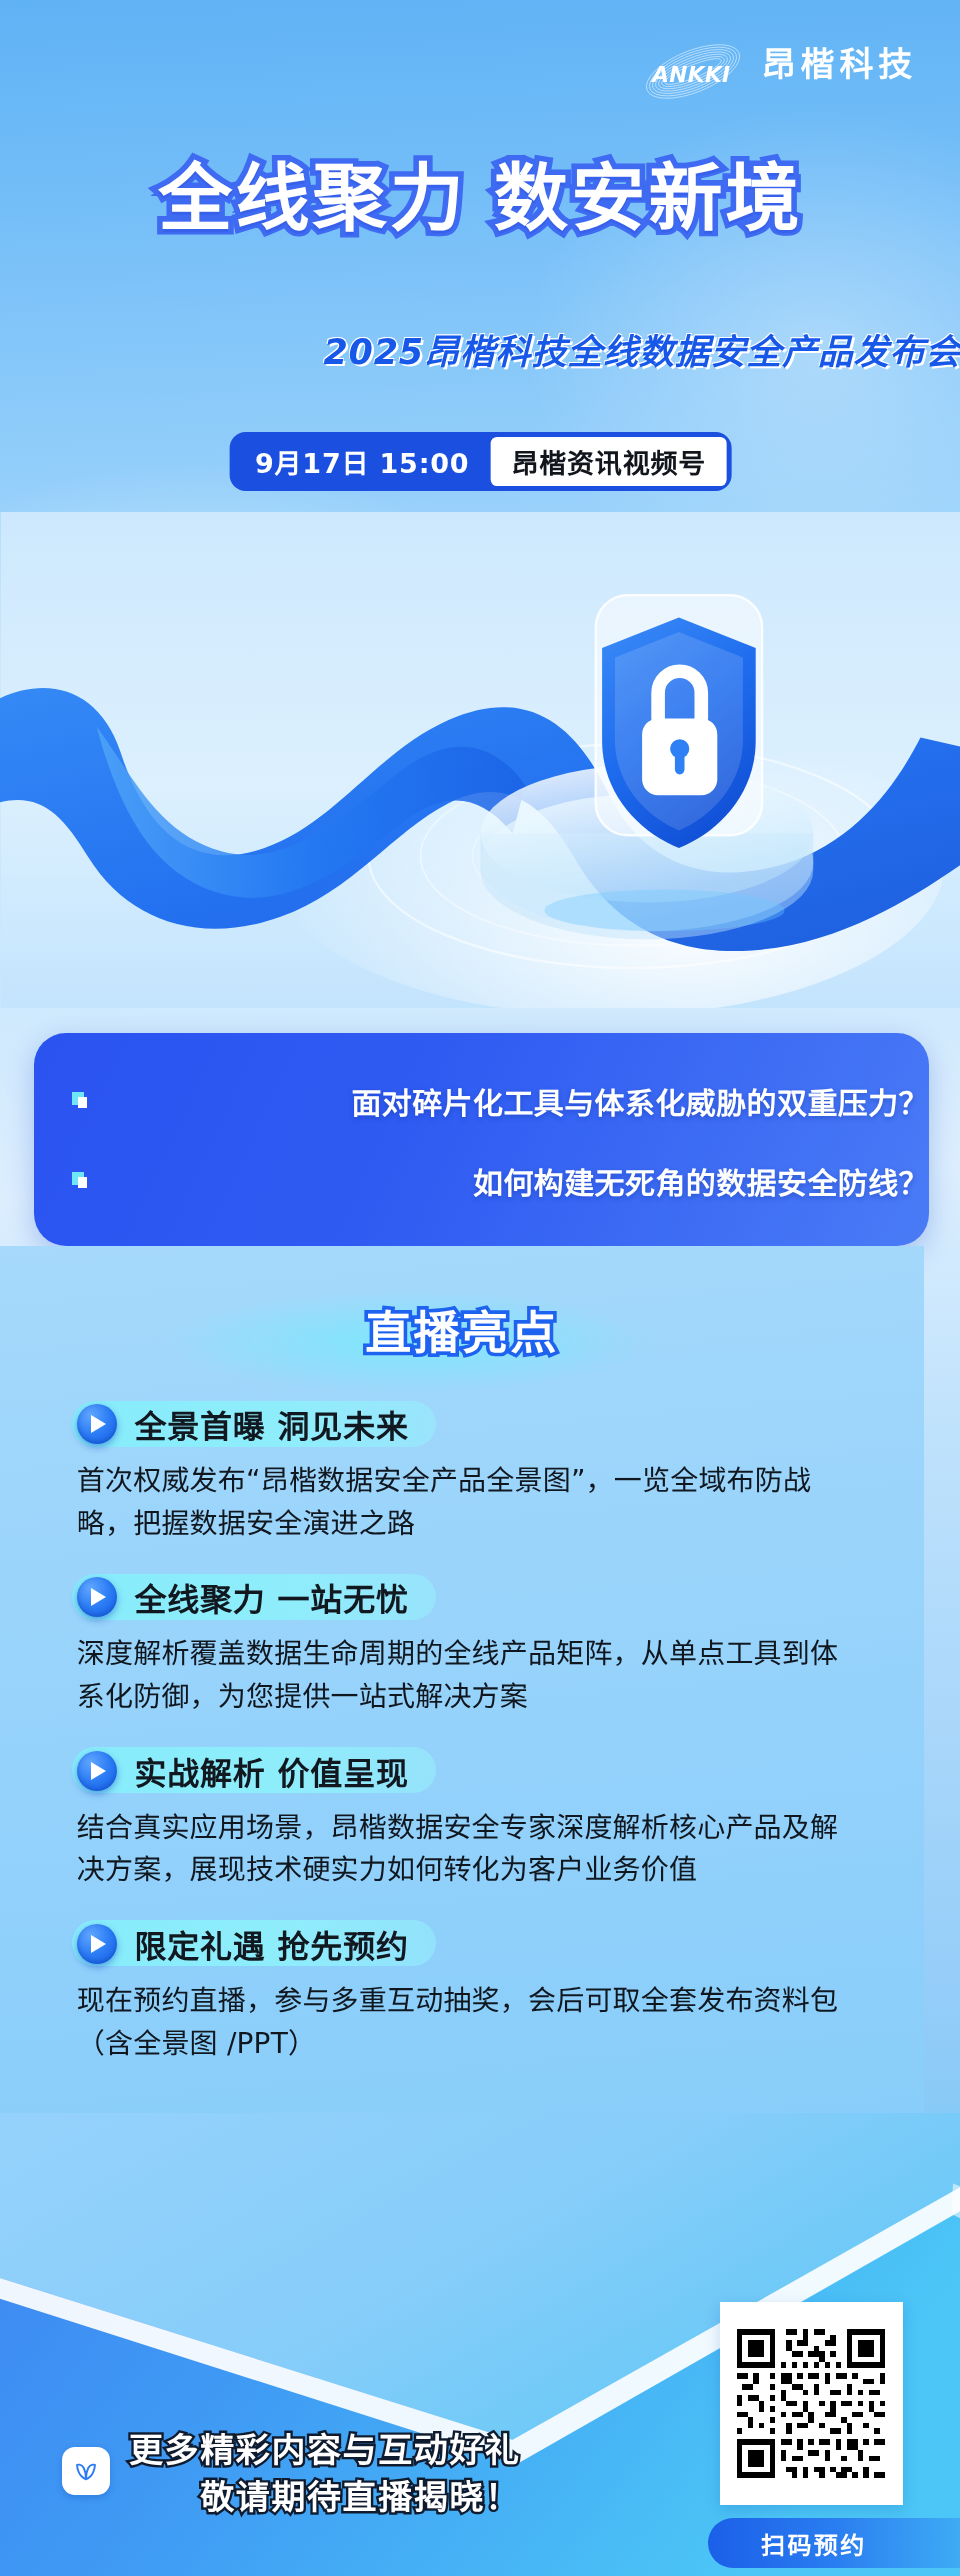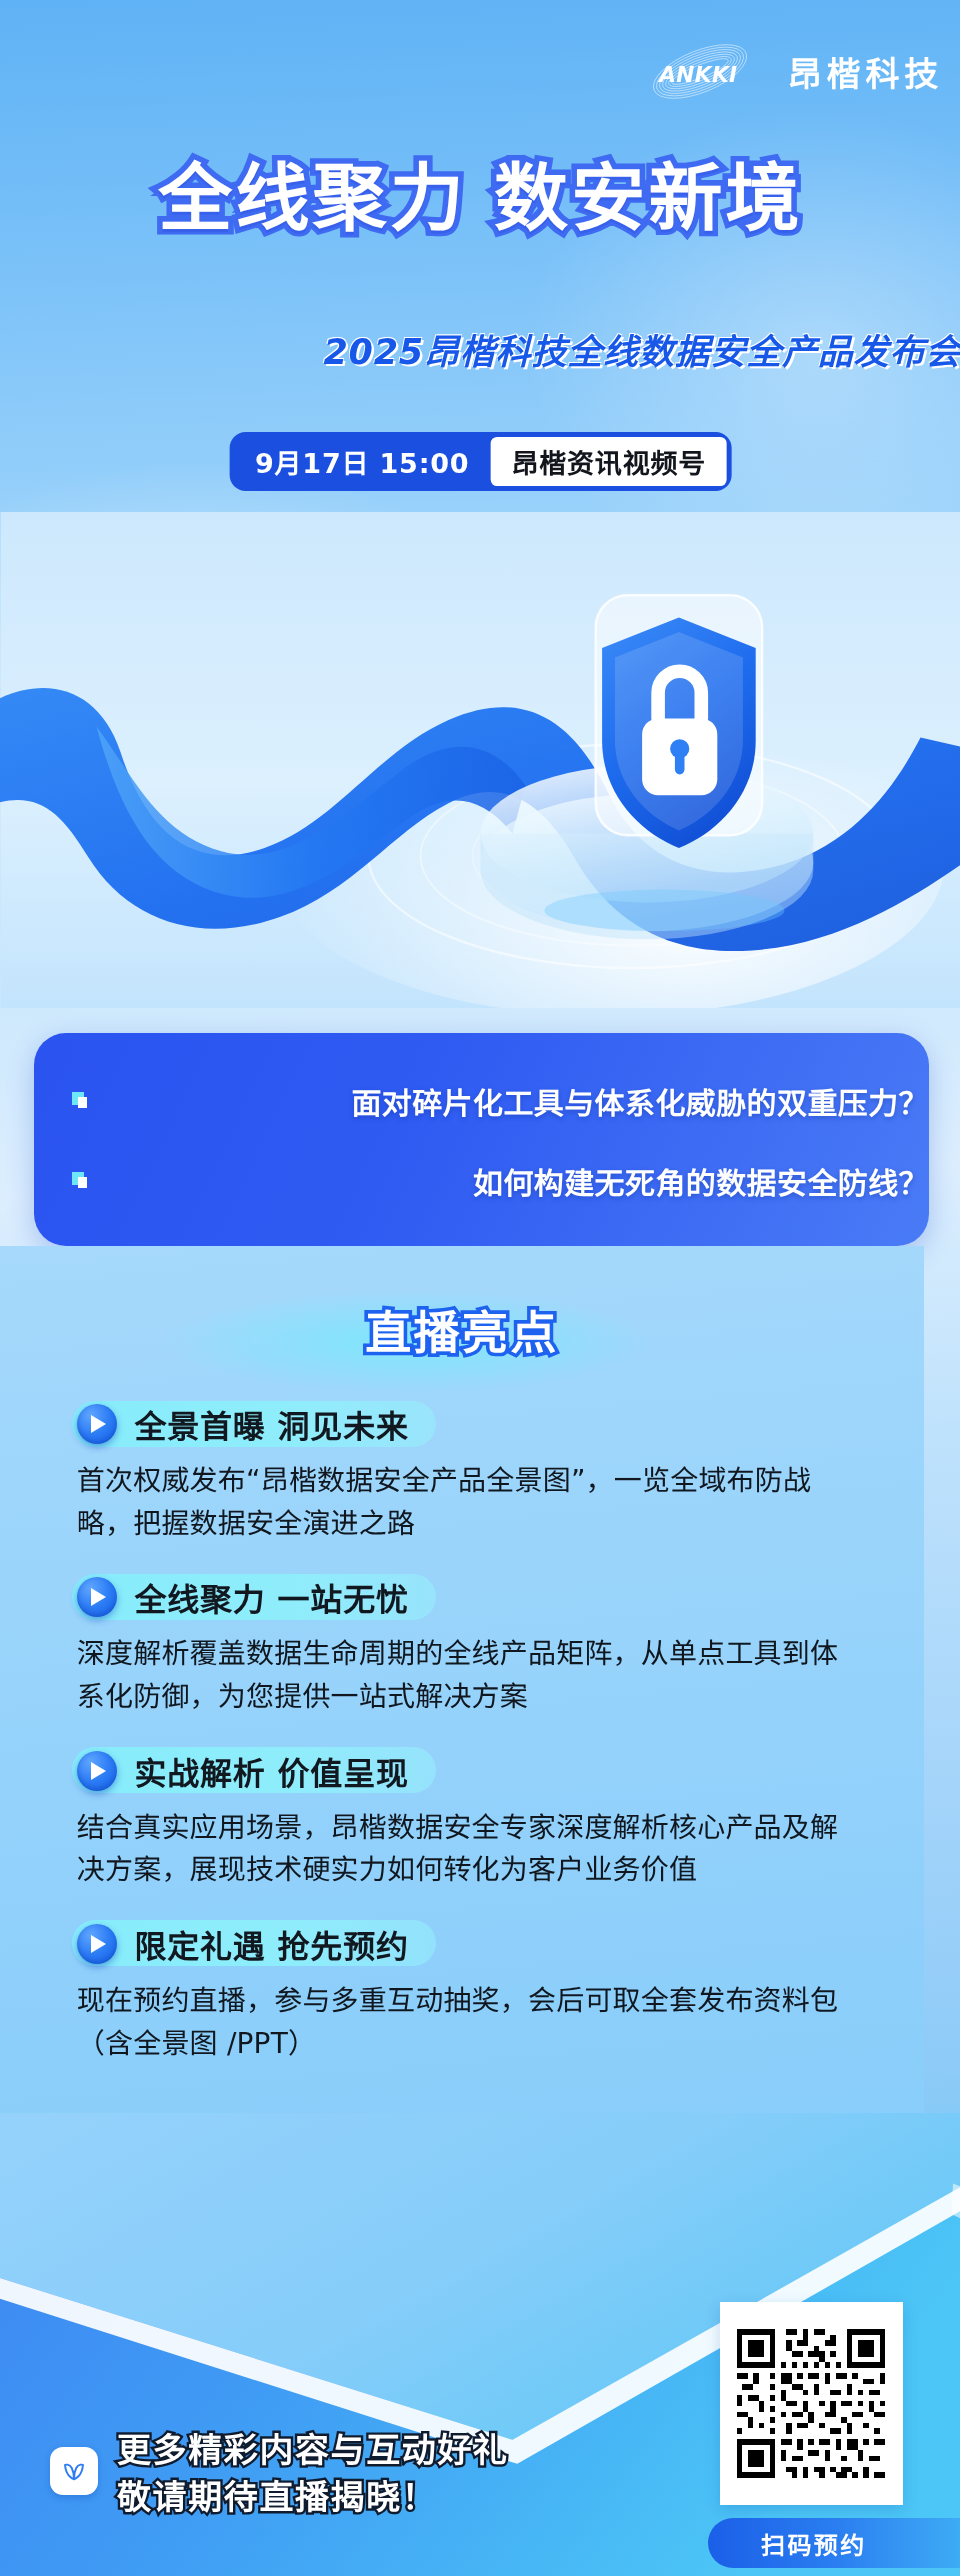--- a/index.html
+++ b/index.html
@@ -20,21 +20,21 @@
 
   
   .bg-wash-1{position:absolute;left:-208px;top:448px;width:800px;height:496px;
     background:radial-gradient(ellipse at 50% 50%,rgba(255,255,255,.55),rgba(255,255,255,0) 66%);
     pointer-events:none;}
   .bg-wash-2{position:absolute;right:-160px;top:96px;width:608px;height:512px;
     background:radial-gradient(ellipse at 50% 50%,rgba(255,255,255,.30),rgba(255,255,255,0) 68%);
     pointer-events:none;}
 
   
-  .logo-row{position:absolute;right:18px;top:37px;display:flex;align-items:center;gap:24px;}
+  .logo-row{position:absolute;right:44px;top:37px;display:flex;gap:5px;}
   .logo-mark{position:relative;width:128px;height:69px;}
   .logo-mark svg{position:absolute;inset:0;width:100%;height:100%;}
   .logo-cn{font-size:34px;font-weight:bold;color:#ffffff;letter-spacing:4.8px;
     font-family:"DejaVu Sans","Liberation Sans",sans-serif;white-space:nowrap;}
 
   
   .hero-title{position:absolute;left:0;right:0;top:157px;text-align:center;
     font-size:74px;font-weight:bold;letter-spacing:3.2px;line-height:1.12;
     font-family:"DejaVu Sans","Liberation Sans",sans-serif;
     color:#ffffff;
@@ -114,21 +114,21 @@
     font-family:"DejaVu Sans","Liberation Sans",sans-serif;white-space:nowrap;}
   .hl-desc{margin-top:11.2px;padding-left:4.8px;
     font-size:28px;line-height:1.52;color:#10171F;letter-spacing:0.2px;
     font-family:"DejaVu Sans","Liberation Sans",sans-serif;max-width:873px;}
 
   
   .plate{position:absolute;left:0;top:2113px;width:961px;height:463px;overflow:hidden;}
   .plate svg{display:block;width:961px;height:463px;}
 
   
-  .footer{position:absolute;left:0;top:2409px;width:885px;height:167px;}
+  .footer{position:absolute;left:12px;top:2409px;width:885px;height:167px;text-align:right;}
   .wx-icon{position:absolute;left:50px;top:38px;width:48px;height:48px;border-radius:13px;
     background:#ffffff;display:flex;align-items:center;justify-content:center;
     box-shadow:0 2.4px 6.4px rgba(10,60,170,.25);}
   .footer-text{position:absolute;left:117px;top:17.6px;
     font-size:34px;font-weight:bold;line-height:1.38;letter-spacing:1.6px;
     font-family:"DejaVu Sans","Liberation Sans",sans-serif;
     color:#ffffff;-webkit-text-stroke:4.8px #0F1B2E;paint-order:stroke fill;white-space:nowrap;}
 
   
   .qr-wrap{position:absolute;left:720px;top:2302px;width:183px;height:203px;

